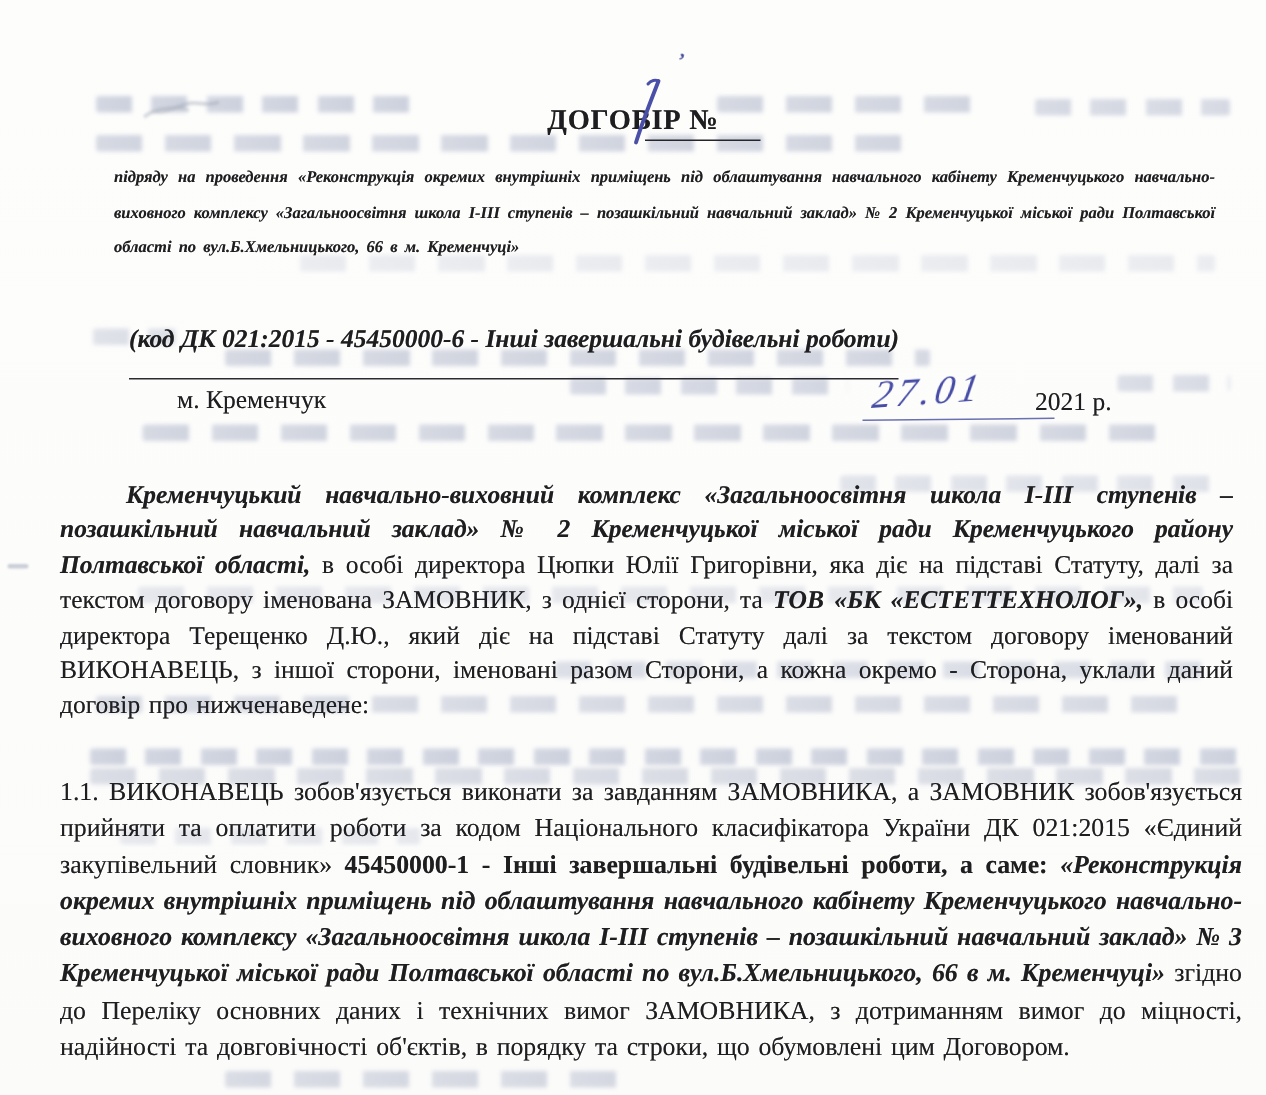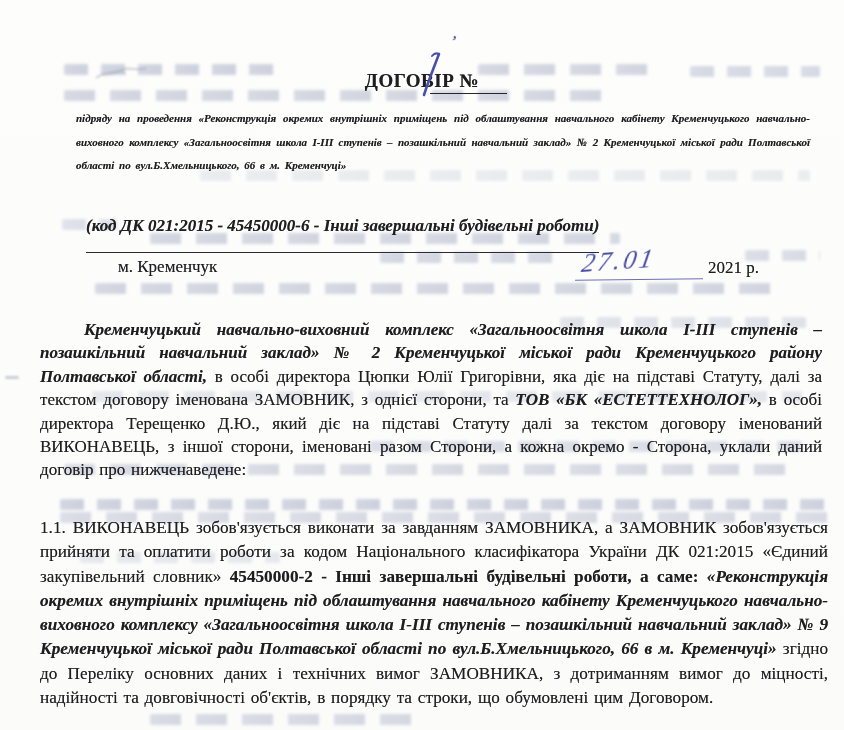--- a/index.html
+++ b/index.html
@@ -15,21 +15,21 @@
   .bi{font-weight:bold;font-style:italic;}
   .b{font-weight:bold;}
   
   .title{top:70px;left:0;width:844px;text-align:center;font-size:19px;font-weight:bold;letter-spacing:.5px;}
   .title-underline{position:absolute;left:430px;top:93px;width:77px;height:0;border-top:1.6px solid #26262a;}
   
   .subject{top:107px;left:76px;width:734px;font-size:11px;line-height:23.6px;word-spacing:2px;}
   .code-line{top:216px;left:86px;width:734px;font-size:17px;}
   .code-line span{border-bottom:1.7px solid #2a2a30;padding-bottom:17px;}
   .place{top:257px;left:86px;font-size:17px;margin-left:32px;}
-  .year{top:258px;left:708px;font-size:17px;}
+  .year{top:258px;left:690px;font-size:17px;}
   .preamble{top:299px;left:40px;width:782px;font-size:17px;line-height:23.4px;text-indent:44px;word-spacing:1.5px;margin-top:19px;}
   .heading{top:481px;left:0;width:844px;text-align:center;font-size:17.5px;font-weight:bold;letter-spacing:.3px;}
   .clause{top:516px;left:40px;width:788px;font-size:17.2px;line-height:24.3px;word-spacing:1.5px;}
   
   .ink{color:#474da6;}
   .hw-date{position:absolute;top:246px;left:582px;font-size:26px;font-style:italic;letter-spacing:3px;
     transform:rotate(-4deg) skewX(-14deg);filter:blur(.3px);}
   .date-underline{position:absolute;left:575px;top:279px;width:128px;height:0;border-top:1.6px solid #6b70b2;transform:rotate(-.6deg);}
   .hw-one{position:absolute;left:420px;top:50px;width:26px;height:48px;}
   .apostrophe{position:absolute;left:451px;top:33px;font-size:16px;transform:rotate(12deg);filter:blur(.2px);}
@@ -92,18 +92,18 @@
   <div class="txt jp preamble">
     <span class="bi">Кременчуцький навчально-виховний комплекс «Загальноосвітня школа І-ІІІ ступенів – позашкільний навчальний заклад» № 2 Кременчуцької міської ради Кременчуцького району Полтавської області,</span>
     <span> в особі директора Цюпки Юлії Григорівни, яка діє на підставі Статуту, далі за текстом договору іменована ЗАМОВНИК, з однієї сторони, та </span>
     <span class="bi">ТОВ «БК «ЕСТЕТТЕХНОЛОГ»,</span>
     <span> в особі директора Терещенко Д.Ю., який діє на підставі Статуту далі за текстом договору іменований ВИКОНАВЕЦЬ, з іншої сторони, іменовані разом Сторони, а кожна окремо - Сторона, уклали даний договір про нижченаведене:</span>
   </div>
 
 
   <div class="txt jp clause">
     <span>1.1. ВИКОНАВЕЦЬ зобов'язується виконати за завданням ЗАМОВНИКА, а ЗАМОВНИК зобов'язується прийняти та оплатити роботи за кодом Національного класифікатора України ДК 021:2015 «Єдиний закупівельний словник»  </span>
-    <span class="b">45450000-2 - Інші завершальні будівельні роботи, а саме: </span>
-    <span class="bi">«Реконструкція окремих внутрішніх приміщень під облаштування навчального кабінету Кременчуцького навчально-виховного комплексу «Загальноосвітня школа І-ІІІ ступенів – позашкільний навчальний заклад» № 9 Кременчуцької міської ради Полтавської області по вул.Б.Хмельницького, 66 в м. Кременчуці»</span>
+    <span class="b">45450000-1 - Інші завершальні будівельні роботи, а саме: </span>
+    <span class="bi">«Реконструкція окремих внутрішніх приміщень під облаштування навчального кабінету Кременчуцького навчально-виховного комплексу «Загальноосвітня школа І-ІІІ ступенів – позашкільний навчальний заклад» № 3 Кременчуцької міської ради Полтавської області по вул.Б.Хмельницького, 66 в м. Кременчуці»</span>
     <span> згідно до Переліку основних даних і технічних вимог ЗАМОВНИКА, з дотриманням вимог до міцності, надійності та довговічності об'єктів, в порядку та строки, що обумовлені цим Договором.</span>
   </div>
 
 </div>
 
 </body></html>

